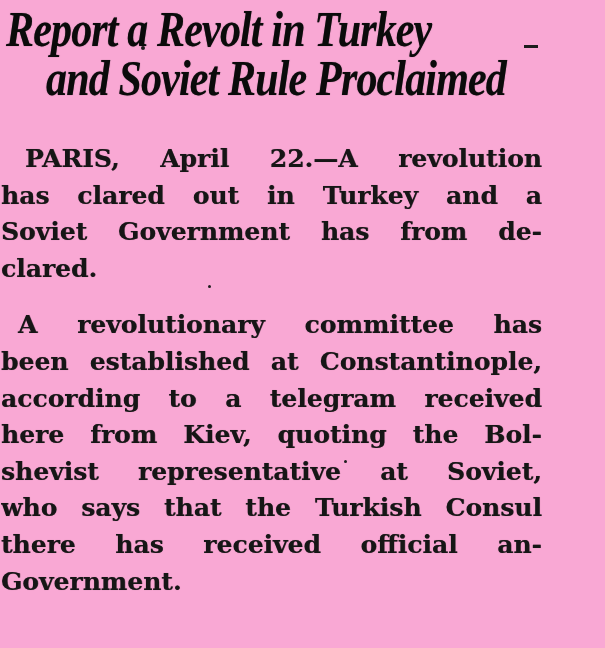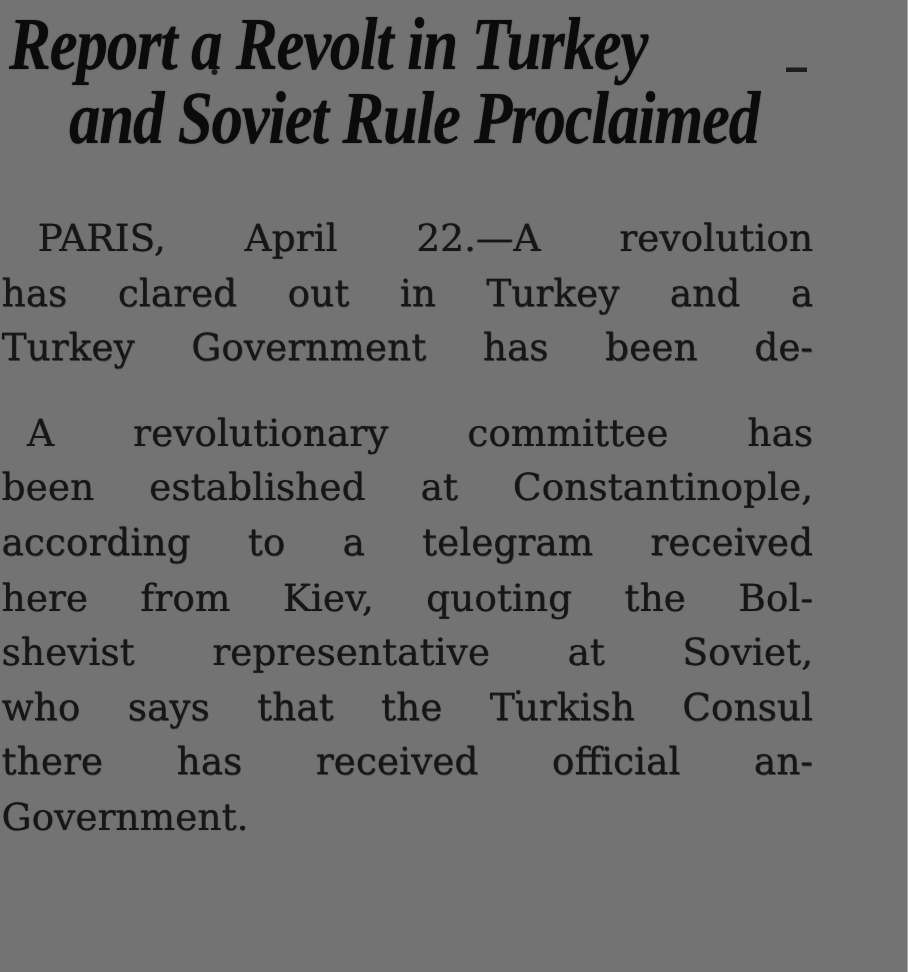--- a/index.html
+++ b/index.html
@@ -1,20 +1,20 @@
 <!DOCTYPE html>
 <html><head>
 <meta charset="utf-8">
 <style>
   html, body { margin: 0; padding: 0; }
   .page {
     position: relative;
     width: 605px;
     height: 648px;
-    background: #737373;
+    background: #f9a8d4;
     overflow: hidden;
     font-family: "DejaVu Serif", serif;
     color: #181818;
   }
 
   
   .headline {
     position: absolute;
     top: 5px;
     left: 0;
@@ -47,20 +47,21 @@
     color: #161616;
     text-shadow: 0.4px 0.4px 0 rgba(0,0,0,0.45), 0 0 1px rgba(0,0,0,0.25);
   }
   .line {
     height: 36.6px;
     text-align: justify;
     text-align-last: justify;
     text-justify: inter-word;
     overflow: hidden;
     white-space: nowrap; 
+    font-weight: bold;
   }
   .line.justified { white-space: normal; }
   .p1-first { text-indent: 24px; }
   .p2-first { text-indent: 17px; margin-top: 20px; }
   .flush {
     text-align: left;
     text-align-last: left;
   }
 
   
@@ -79,21 +80,22 @@
 <div class="page">
 
   <h1 class="headline">
     <div class="headline-line hl1">Report a Revolt in Turkey</div>
     <div class="headline-line hl2">and Soviet Rule Proclaimed</div>
   </h1>
 
   <div class="body-text">
     <div class="line justified p1-first">PARIS, April 22.—A revolution</div>
     <div class="line justified">has clared out in Turkey and a</div>
-    <div class="line justified">Turkey Government has been de-</div>
+    <div class="line justified">Soviet Government has from de-</div>
+    <div class="line flush">clared.</div>
     <div class="line justified p2-first">A revolutionary committee has</div>
     <div class="line justified">been established at Constantinople,</div>
     <div class="line justified">according to a telegram received</div>
     <div class="line justified">here from Kiev, quoting the Bol-</div>
     <div class="line justified">shevist representative at Soviet,</div>
     <div class="line justified">who says that the Turkish Consul</div>
     <div class="line justified">there has received official an-</div>
     <div class="line flush">Government.</div>
   </div>
 

